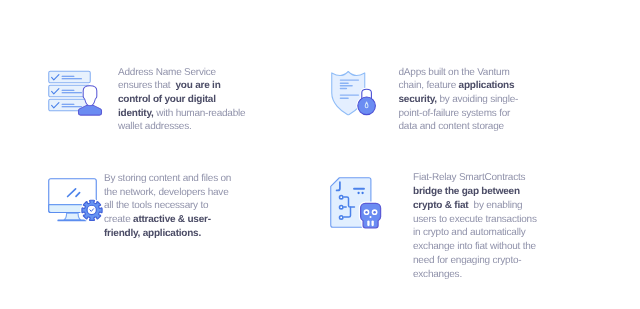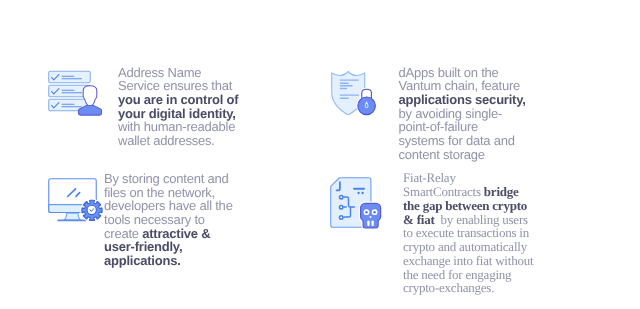--- a/index.html
+++ b/index.html
@@ -14,40 +14,40 @@
   }
   .board { position:relative; width:640px; height:309px; background:#ffffff; }
 
   .feature        { position:absolute; }
   .feature-icon   { position:absolute; left:0; top:0; line-height:0; }
   .feature-icon svg { display:block; overflow:visible; }
 
   .feature-copy {
     position:absolute;
     margin:0;
-    font-size:13px;
+    font-size:10px;
     line-height:13.73px;
     letter-spacing:-0.22px;
     font-weight:400;
     color:#9193ab;
   }
   .feature-copy b { color:#4b4c66; font-weight:700; }
 
   
   #feature-1 { left:48px;  top:68px;  }
   #feature-1 .feature-copy { left:70px;   top:-2.5px; width:128px; }
   
   #feature-2 { left:331px; top:71px;  }
   #feature-2 .feature-copy { left:67.5px; top:-5.5px; width:128px; }
   
   #feature-3 { left:48px;  top:178px; }
   #feature-3 .feature-copy { left:56px;   top:-6.2px; width:134px; }
   
   #feature-4 { left:330px; top:177px; }
-  #feature-4 .feature-copy { left:73px; top:-5.6px; width:132px;font-family:Liberation Serif, serif; }
+  #feature-4 .feature-copy { left:83px; top:-5.6px; width:132px; }
 </style>
 </head>
 <body>
 
 <div class="board">
 
   <section class="feature" id="feature-1">
     <div class="feature-icon">
       <svg width="58" height="50" viewBox="0 0 58 50" xmlns="http://www.w3.org/2000/svg" role="img" aria-label="checklist rows with user avatar">
         <rect x="0.75" y="17.25" width="41.5" height="11.5" rx="1.5" fill="#e7f1fd" stroke="#85aef2" stroke-width="1.05"></rect>

